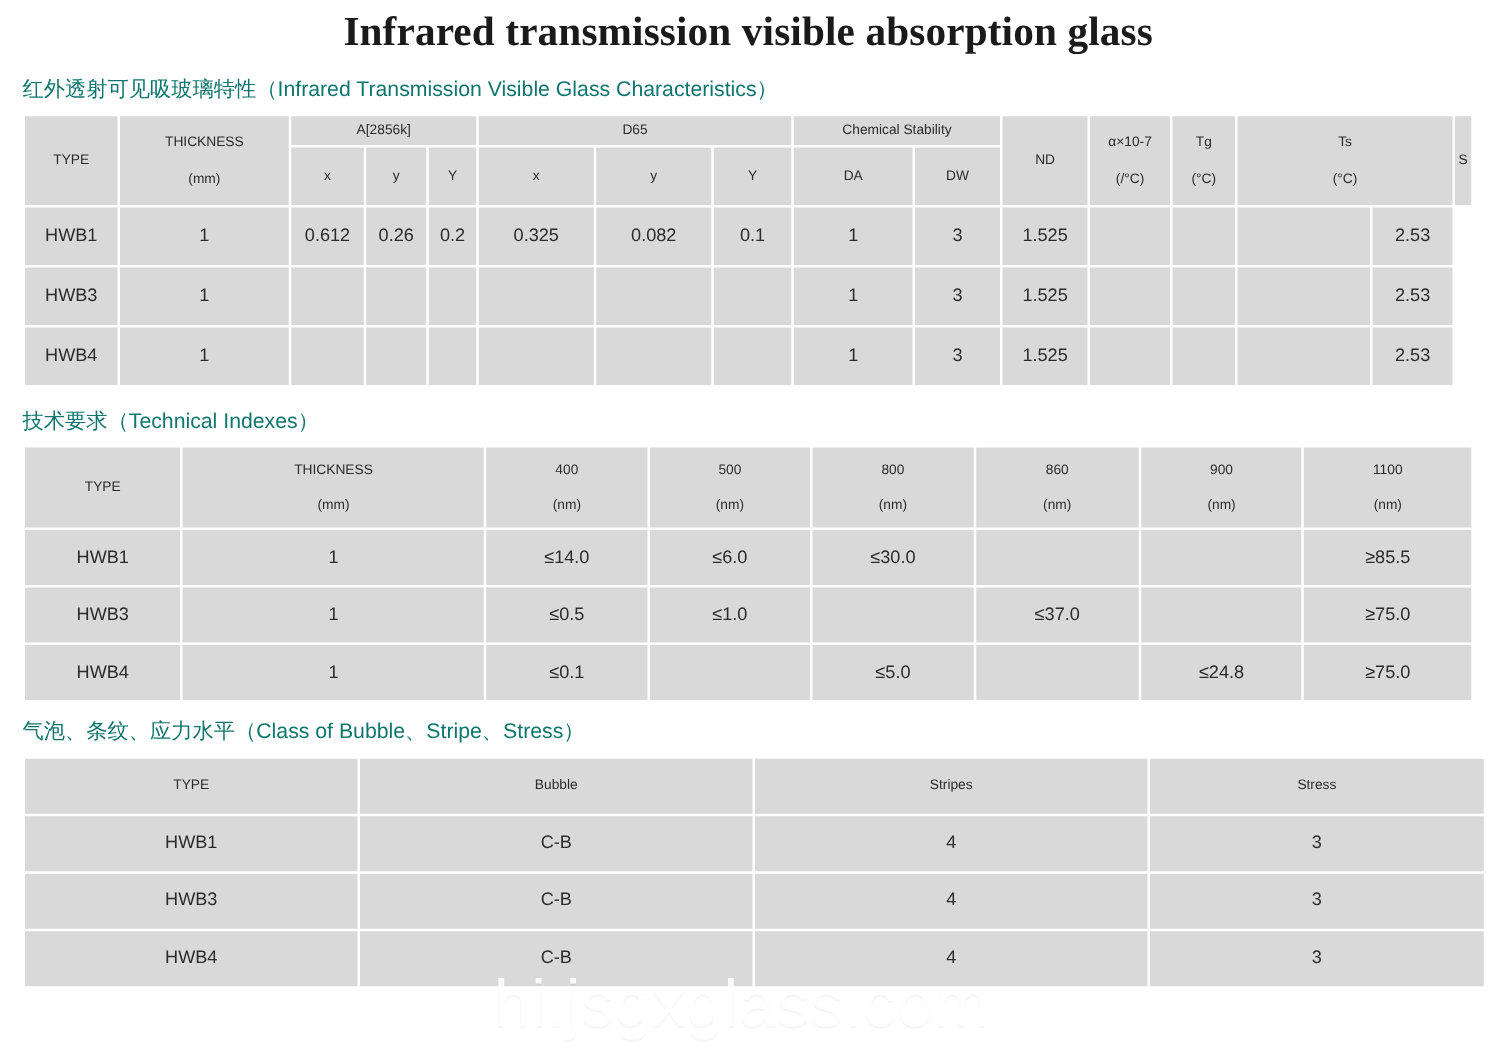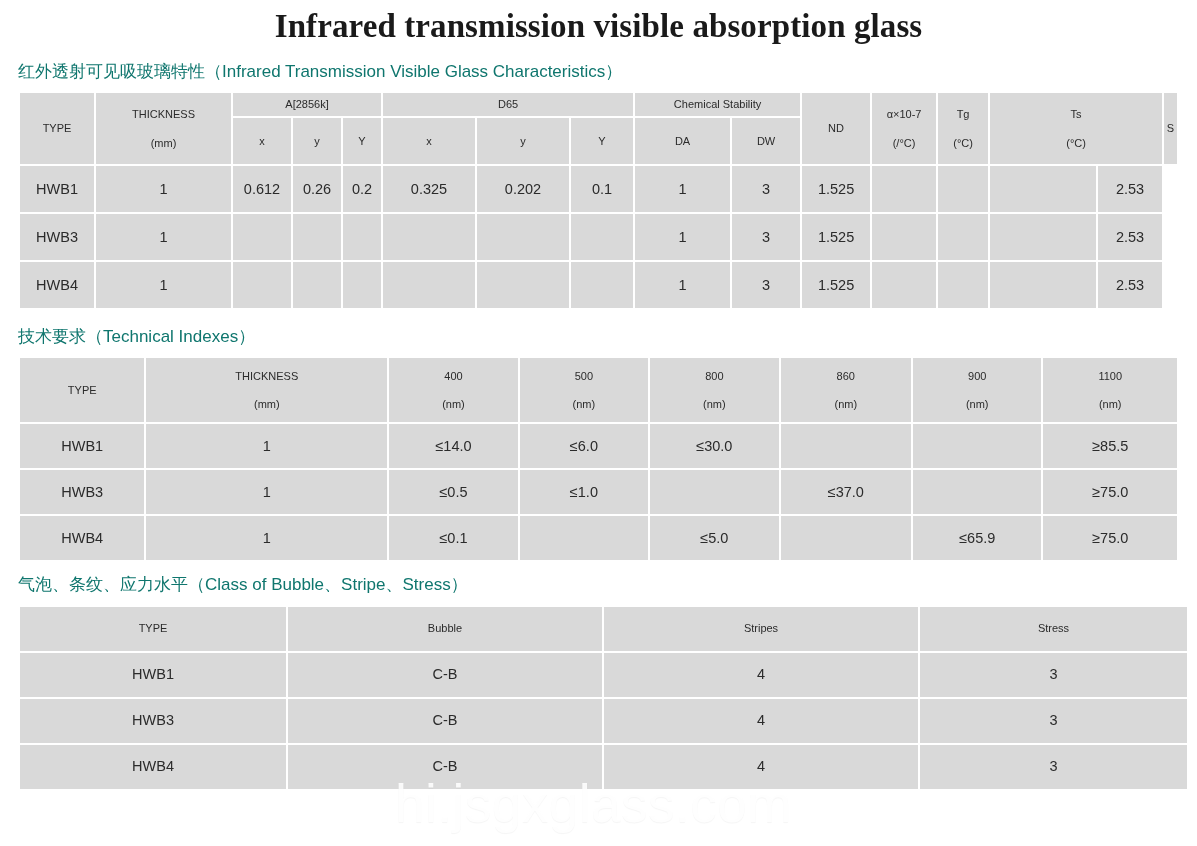--- a/index.html
+++ b/index.html
@@ -170,21 +170,21 @@
       </tr>
     </thead>
     <tbody>
       <tr>
         <td>HWB1</td>
         <td>1</td>
         <td>0.612</td>
         <td>0.26</td>
         <td>0.2</td>
         <td>0.325</td>
-        <td>0.202</td>
+        <td>0.082</td>
         <td>0.1</td>
         <td>1</td>
         <td>3</td>
         <td>1.525</td>
         <td></td>
         <td></td>
         <td></td>
         <td>2.53</td>
       </tr>
       <tr>
@@ -305,21 +305,21 @@
         <td></td>
         <td>≥75.0</td>
       </tr>
       <tr>
         <td>HWB4</td>
         <td>1</td>
         <td>≤0.1</td>
         <td></td>
         <td>≤5.0</td>
         <td></td>
-        <td>≤65.9</td>
+        <td>≤24.8</td>
         <td>≥75.0</td>
       </tr>
     </tbody>
   </table>
 
   <div class="section-caption cap-3">气泡、条纹、应力水平（Class of Bubble、Stripe、Stress）</div>
 
   <table class="grid t3">
     <colgroup>
       <col style="width:266px">

